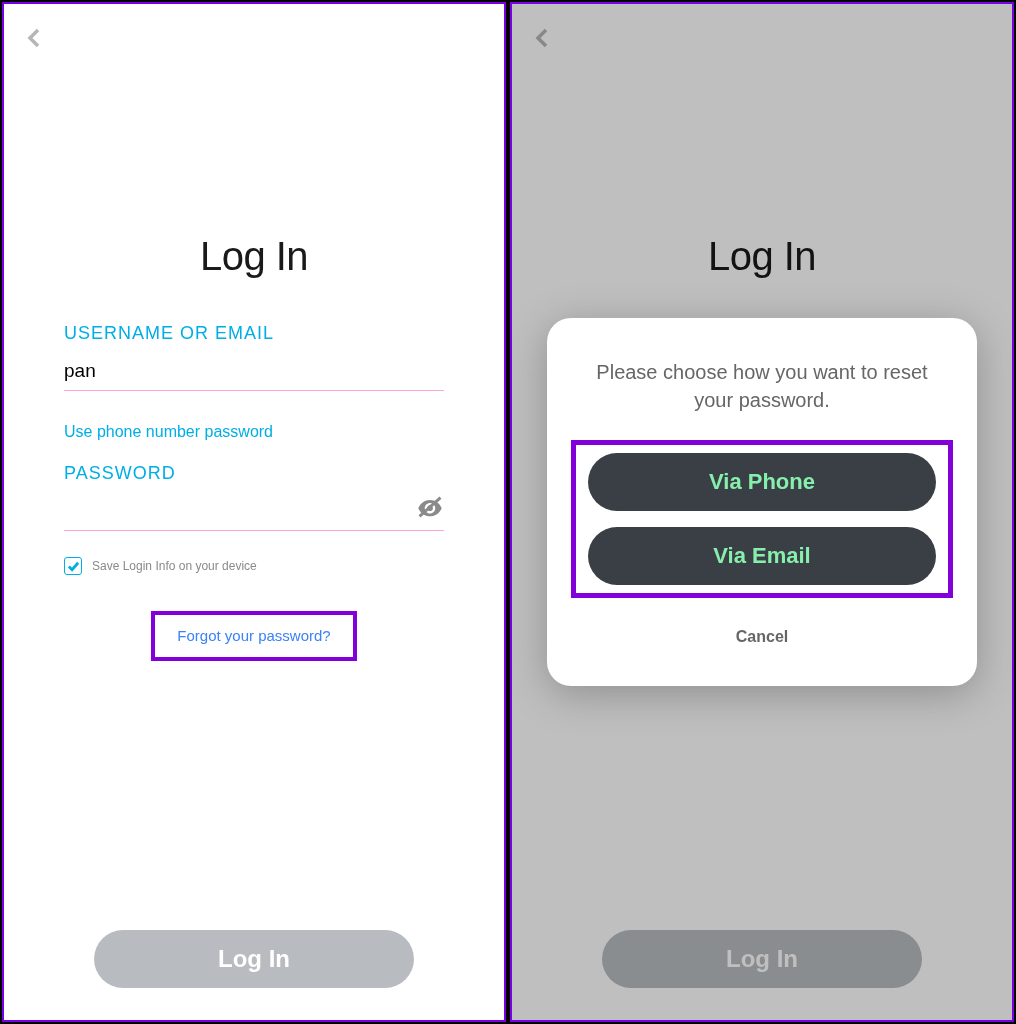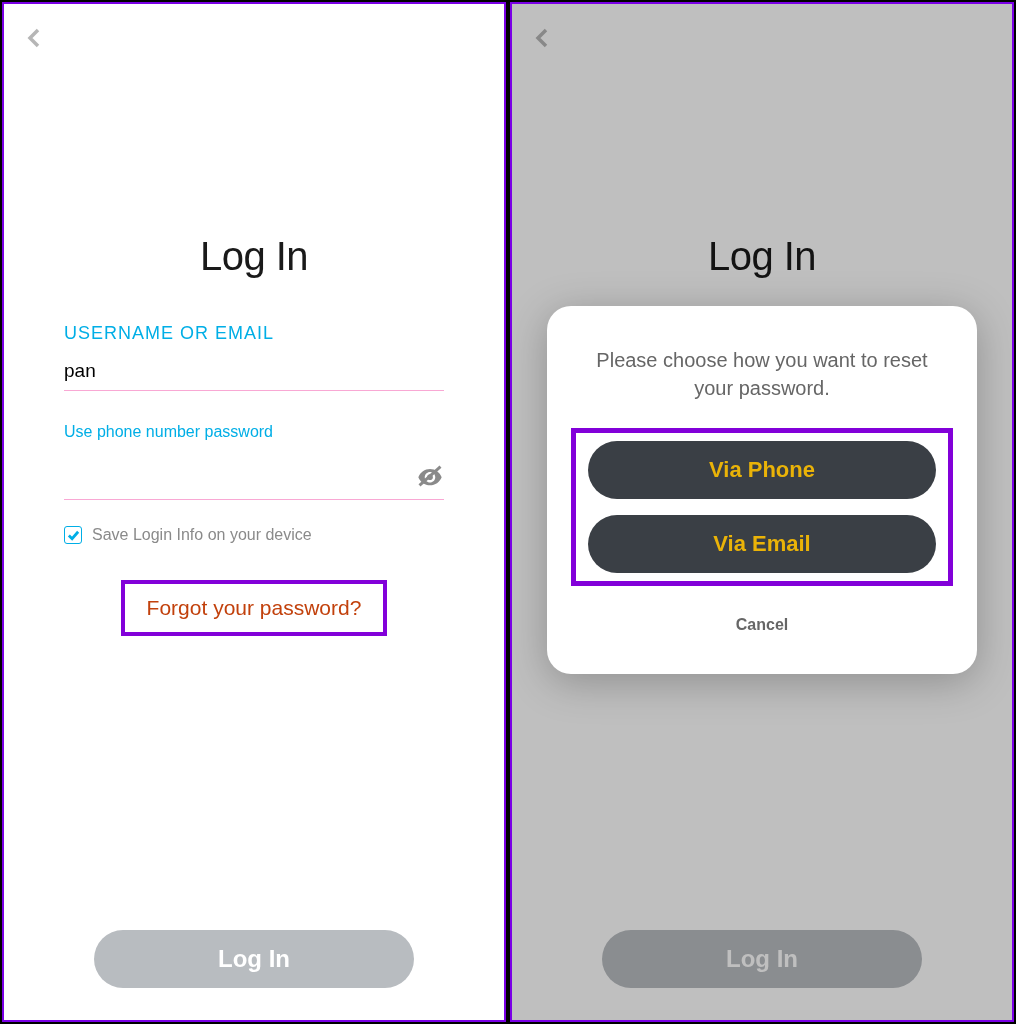--- a/index.html
+++ b/index.html
@@ -101,29 +101,29 @@
     width: 18px; height: 18px;
     border: 1.5px solid #00aee6;
     border-radius: 3px;
     display: flex;
     align-items: center;
     justify-content: center;
     margin-right: 10px;
     cursor: pointer;
   }
   .checkbox svg { width: 13px; height: 13px; stroke: #00aee6; stroke-width: 3; fill: none; }
-  .checkbox-label { color: #8a8a8a; font-size: 16px; }
+  .checkbox-label { color: #8a8a8a; font-size: 12px; }
 
   .forgot-highlight {
     border: 4px solid #8200d9;
     padding: 12px 22px;
     display: inline-block;
     cursor: pointer;
   }
-  .forgot-link { color: #c2410c; font-size: 21px; font-weight: 500; }
+  .forgot-link { color: #3b82f6; font-size: 15px; font-weight: 500; }
 
   .login-btn {
     position: absolute;
     bottom: 32px;
     left: 50%;
     transform: translateX(-50%);
     width: 320px;
     height: 58px;
     border-radius: 30px;
     background: #b8bcc0;
@@ -133,21 +133,21 @@
     display: flex;
     align-items: center;
     justify-content: center;
     cursor: pointer;
     border: none;
   }
 
   
   .modal {
     position: absolute;
-    top: 302px;
+    top: 314px;
     left: 50%;
     transform: translateX(-50%);
     width: 430px;
     background: #fff;
     border-radius: 24px;
     padding: 40px 24px 30px 24px;
     box-shadow: 0 8px 40px rgba(0,0,0,0.25);
     display: flex;
     flex-direction: column;
     align-items: center;
@@ -168,21 +168,21 @@
     display: flex;
     flex-direction: column;
     gap: 16px;
     margin-bottom: 20px;
   }
   .pill-btn {
     width: 100%;
     height: 58px;
     border-radius: 30px;
     background: #3a3f45;
-    color: #eab308;
+    color: #86efac;
     font-size: 22px;
     font-weight: 600;
     display: flex;
     align-items: center;
     justify-content: center;
     cursor: pointer;
     border: none;
   }
   .cancel-btn {
     color: #666;
@@ -208,20 +208,21 @@
     <div class="page-title">Log In</div>
 
     <div class="field-group">
       <div class="field-label">USERNAME OR EMAIL</div>
       <input class="text-input" type="text" value="pan" style="">
     </div>
 
     <div class="link-text">Use phone number password</div>
 
     <div class="field-group">
+      <div class="field-label">PASSWORD</div>
       <div class="password-wrap">
         <input class="text-input" type="password" value="" style="">
         <span class="eye-toggle">
           <svg viewBox="0 0 24 24">
             <path d="M12 6c-4.5 0-8.3 2.9-10 7 1.7 4.1 5.5 7 10 7s8.3-2.9 10-7c-1.7-4.1-5.5-7-10-7zm0 11.5c-2.5 0-4.5-2-4.5-4.5S9.5 8.5 12 8.5s4.5 2 4.5 4.5-2 4.5-4.5 4.5zm0-7c-1.4 0-2.5 1.1-2.5 2.5s1.1 2.5 2.5 2.5 2.5-1.1 2.5-2.5-1.1-2.5-2.5-2.5z"></path>
             <line x1="3" y1="20" x2="21" y2="4" stroke="#8a8a8a" stroke-width="2.5"></line>
           </svg>
         </span>
       </div>
     </div>

